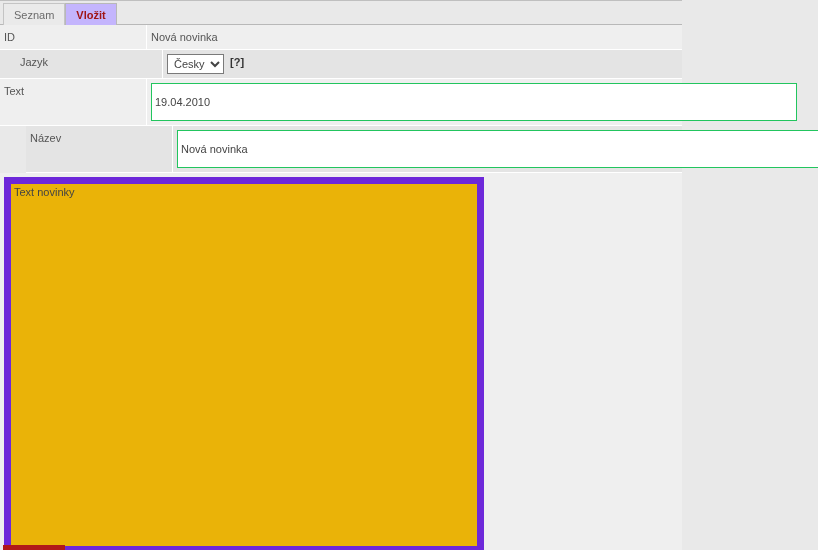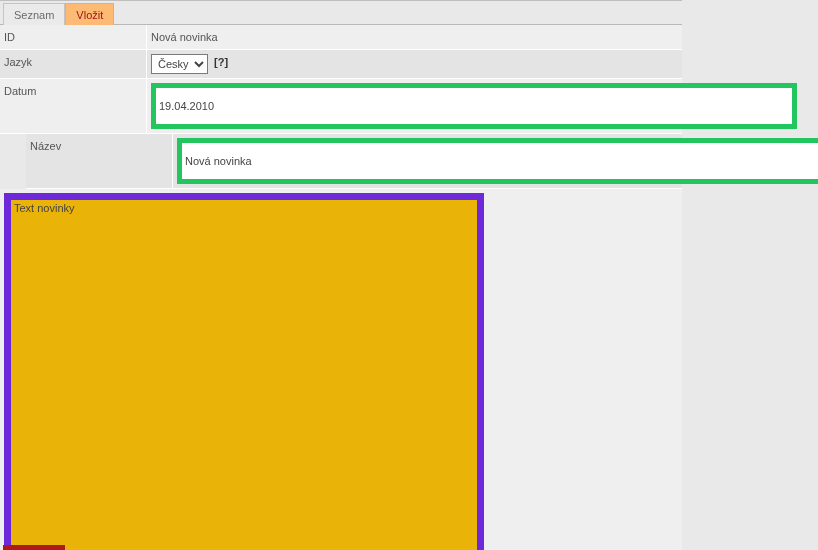--- a/index.html
+++ b/index.html
@@ -30,24 +30,24 @@
     border: 1px solid #c4c4c4;
     border-bottom: none;
     background: #eaeaea;
     color: #6b6b6b;
     margin-right: 0;
     position: relative;
     top: 1px;
     cursor: pointer;
   }
   .tab.active {
-    background: #fdba74;
+    background: #c4b5fd;
     border-color: #b8b8b8;
     color: #a01515;
-    font-weight: normal;
+    font-weight: bold;
   }
   .form-table {
     width: 100%;
     border-collapse: collapse;
   }
   .form-row {
     display: flex;
     border-bottom: 1px solid #ffffff;
     justify-content: space-between;
   }
@@ -80,41 +80,41 @@
   .help {
     font-weight: bold;
     color: #333;
     cursor: pointer;
     padding-top: 2px;
     user-select: none;
   }
   input.txt {
     width: 646px;
     height: 19px;
-    border: 5px solid #22c55e;
+    border: 1px solid #22c55e;
     background: #fff;
     font-family: inherit;
     font-size: 11px;
     color: #444;
     padding: 18px 3px;
   }
   textarea.txa {
     width: 480px;
     height: 376px;
     border: 7px solid #6d28d9;
     background: #eab308;
     font-family: inherit;
     font-size: 11px;
     color: #444;
     padding: 2px 3px;
     resize: none;
     outline: none;
   }
   .row-id   { background: #efefef; }
-  .row-jazyk{ background: #e4e4e4; }
+  .row-jazyk{ background: #e4e4e4; padding-left: 16px; }
   .row-datum{ background: #efefef; }
   .row-nazev{ background: #e4e4e4; margin-left: 26px; }
   .row-text { background: #efefef; }
   .row-text .label-cell { padding-top: 6px; }
   .row-text .value-cell { padding-top: 4px; padding-bottom: 6px; }
   .footer-spacer {
     height: 22px;
     background: #ffffff;
   }
   .footer-bar {
@@ -159,21 +159,21 @@
     <div class="label-cell">Jazyk</div>
     <div class="value-cell">
       <select class="combo">
         <option>Česky</option>
       </select>
       <span class="help">[?]</span>
     </div>
   </div>
 
   <div class="form-row row-datum">
-    <div class="label-cell">Datum</div>
+    <div class="label-cell">Text</div>
     <div class="value-cell">
       <input type="text" class="txt" value="19.04.2010" style="">
     </div>
   </div>
 
   <div class="form-row row-nazev">
     <div class="label-cell">Název</div>
     <div class="value-cell">
       <input type="text" class="txt" value="Nová novinka" style="">
       <span class="help">[?]</span>

